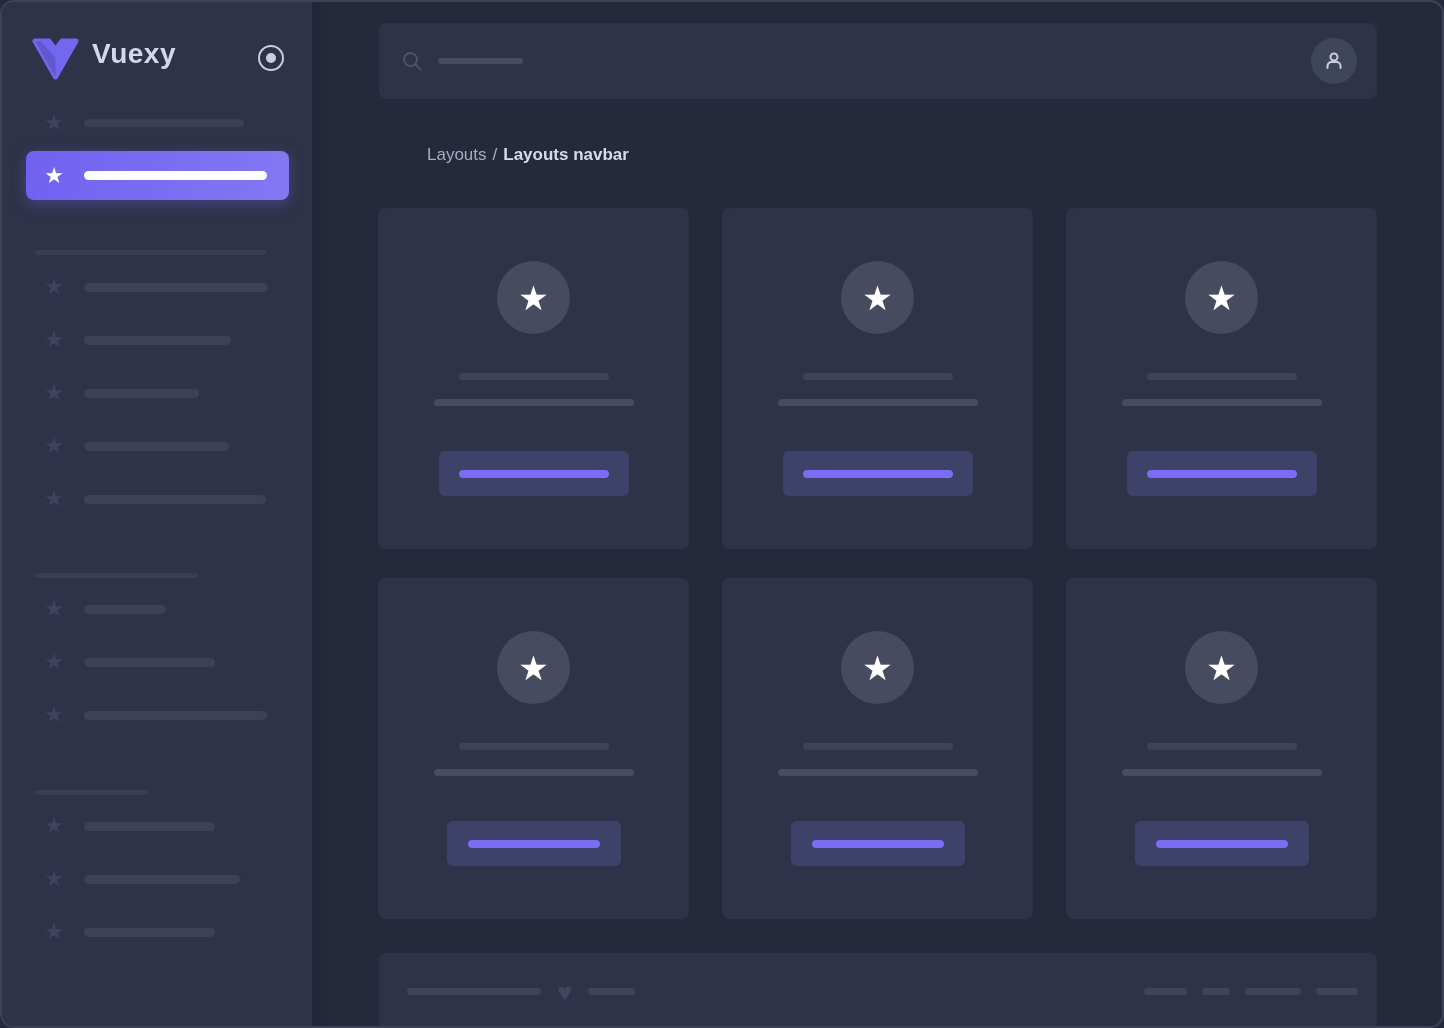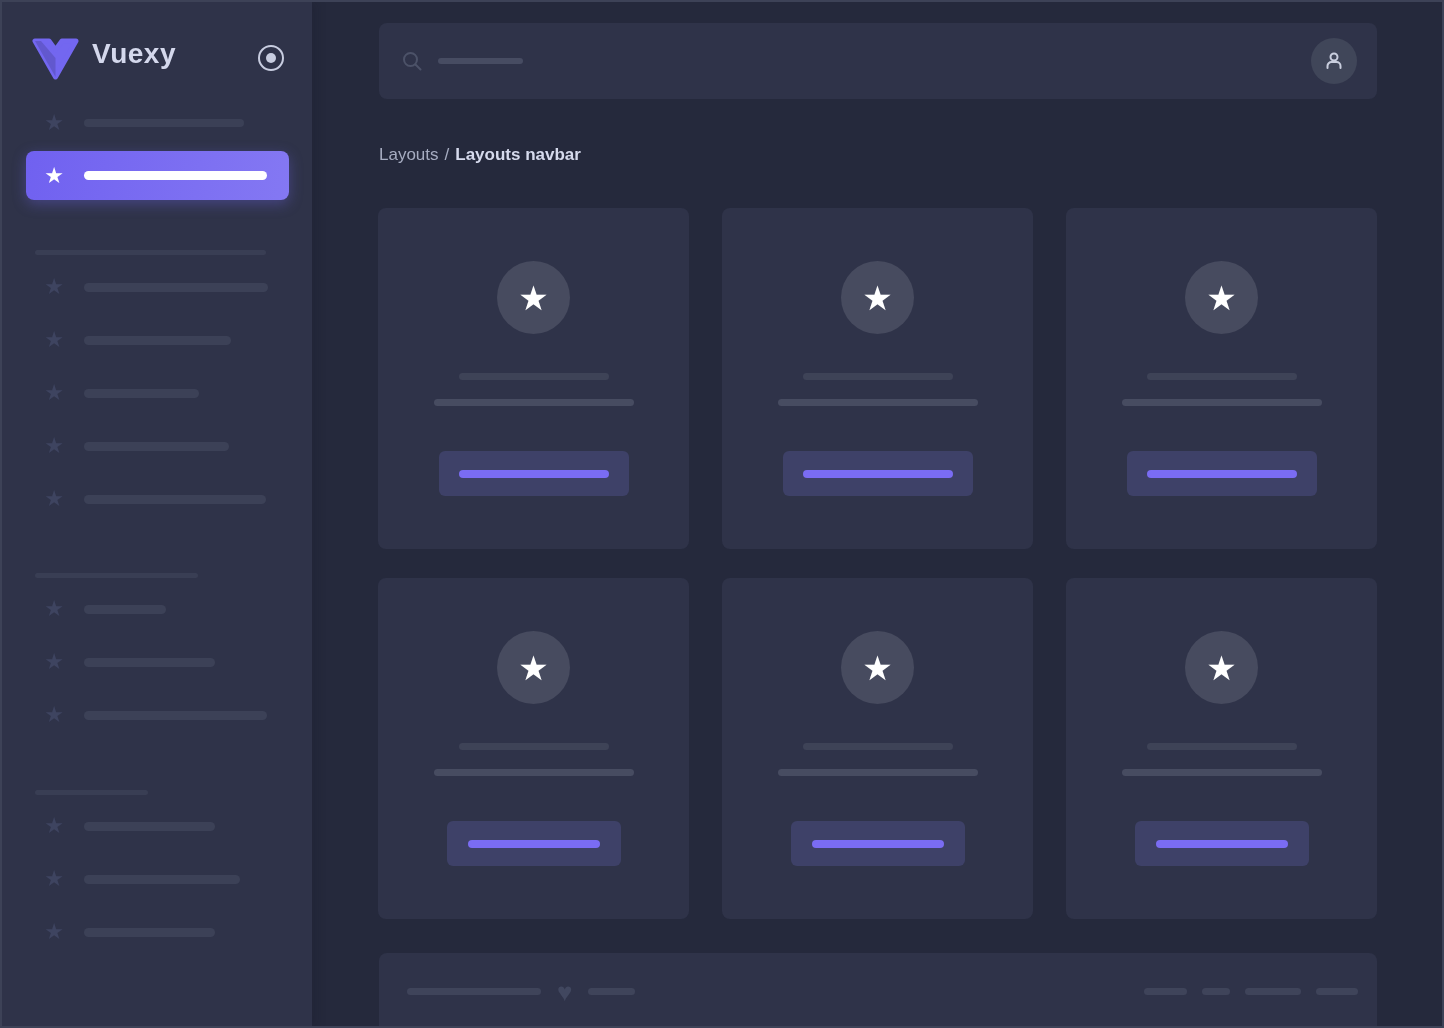--- a/index.html
+++ b/index.html
@@ -1,20 +1,20 @@
 <!DOCTYPE html>
 <html><head>
 <meta charset="utf-8">
 <style>
   * { box-sizing: border-box; margin: 0; padding: 0; }
   html,body { background:#25293c; font-family:"Liberation Sans", sans-serif; }
 
   .frame {
     position:relative; width:1444px; height:1028px;
-    background:#25293c; border:2px solid #3d4257; border-radius:0;
+    background:#25293c; border:2px solid #3d4257; border-radius:14px;
     overflow:hidden;
   }
 
   
   .sidebar {
     position:absolute; left:0; top:0; width:310px; height:100%;
     background:#2f3349; box-shadow:4px 0 10px rgba(15,18,33,.18);
   }
   .logo-row { position:absolute; left:30px; top:34px; height:46px; }
   .v-logo { position:absolute; left:0; top:2px; }
@@ -55,21 +55,21 @@
   .search-bar { width:85px; height:6px; border-radius:3px; background:#474c62; margin-left:15px; }
   .avatar {
     width:46px; height:46px; border-radius:50%; background:#404659;
     display:flex; align-items:center; justify-content:center; cursor:pointer;
   }
 
   
   .breadcrumb { position:absolute; left:377px; top:143px; font-size:17px; color:#a6acc1; }
   .breadcrumb .sep { margin:0 6px; }
   .breadcrumb .current { color:#d6daed; font-weight:700; }
-  .breadcrumb .parent { cursor:pointer; }
+  .breadcrumb .parent { cursor:pointer;margin-left:48px; }
 
   
   .cards {
     position:absolute; left:376px; top:206px; width:999px;
     display:grid; grid-template-columns:repeat(3,1fr); gap:29px 33px;
   }
   .card {
     height:341px; background:#2f3349; border-radius:8px;
     display:flex; flex-direction:column; align-items:center;
   }

